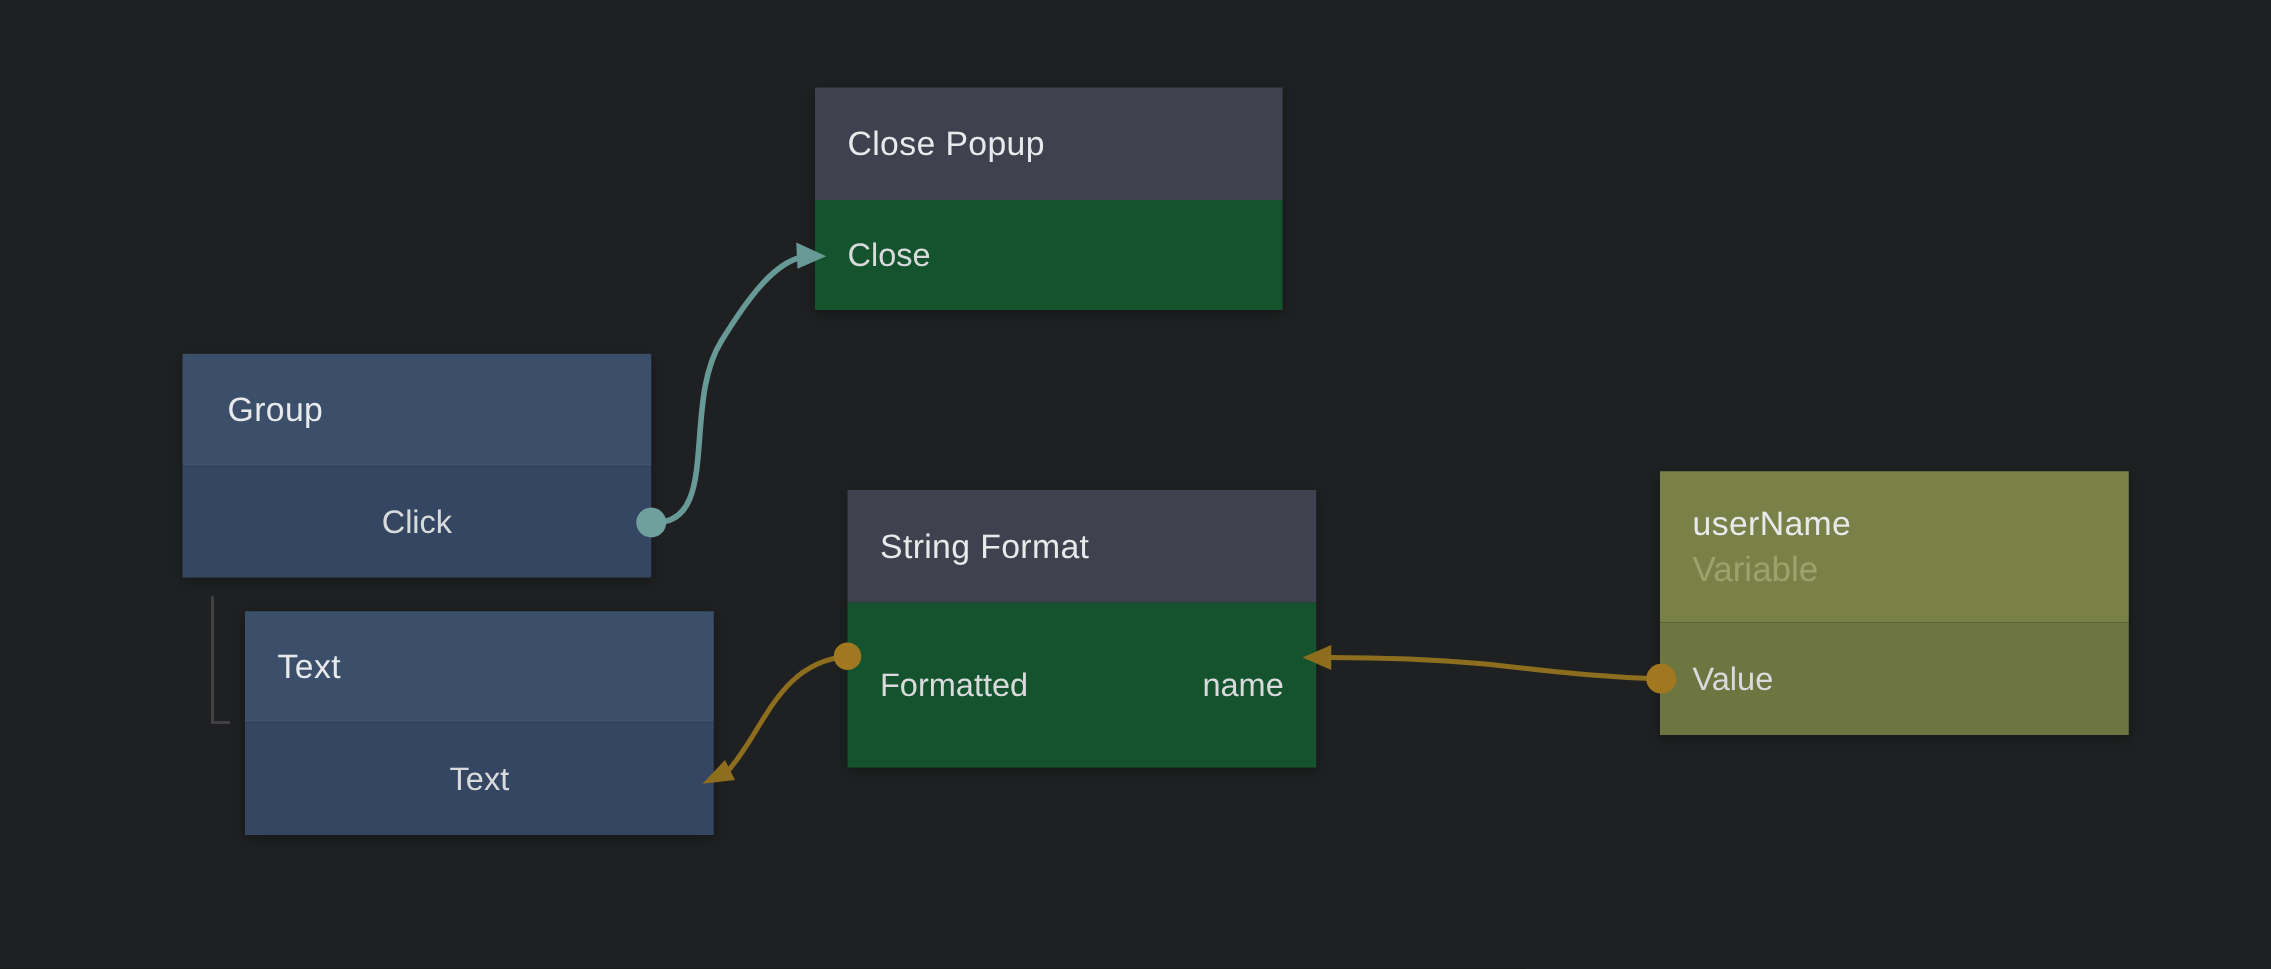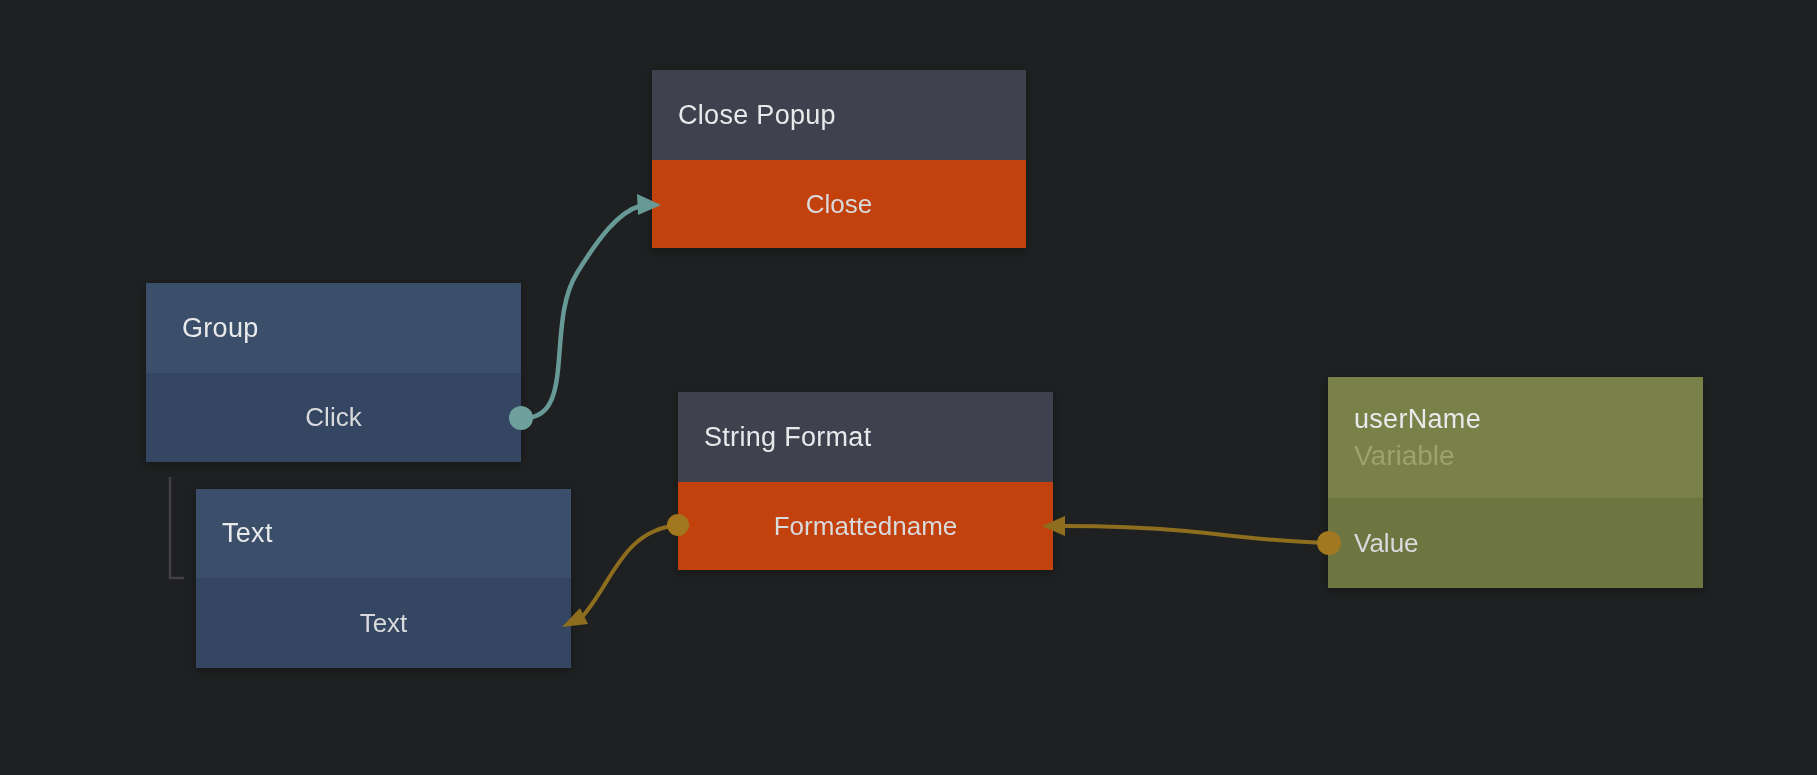--- a/index.html
+++ b/index.html
@@ -60,32 +60,32 @@
   .port-label {
     font-size: 26px;
     font-weight: 400;
     color: #d9dadc;
     white-space: nowrap;
   }
   
   .node-component .node-header { background: #3b4e6a; }
   .node-component .node-body   { background: #344662; }
   .node-logic .node-header { background: #3f424e; }
-  .node-logic .node-body   { background: #c2410c; justify-content: center; }
+  .node-logic .node-body   { background: #14532d; }
   .node-variable .node-header { background: #7a8148; }
   .node-variable .node-body   { background: #6d7540; }
   .node-variable .node-title  { font-weight: 400; }
   
   .node-close-popup   { left: 652px;  top: 70px;  width: 374px; height: 178px; }
   .node-close-popup   .node-header { height: 90px; }
   .node-group         { left: 146px;  top: 283px; width: 375px; height: 179px; }
   .node-group         .node-header { height: 90px; padding-left: 36px; }
   .node-text          { left: 196px;  top: 489px; width: 375px; height: 179px; }
   .node-text          .node-header { height: 89px; }
-  .node-string-format { left: 678px;  top: 392px; width: 375px; height: 178px; }
+  .node-string-format { left: 678px;  top: 392px; width: 375px; height: 222px; }
   .node-string-format .node-header { height: 90px; }
   .node-username      { left: 1328px; top: 377px; width: 375px; height: 211px; }
   .node-username      .node-header { height: 121px; }
   
   .row-start   { justify-content: flex-start; }
   .row-end     { justify-content: center; }
   .row-between { justify-content: space-between; }
 </style>
 </head>
 <body>

